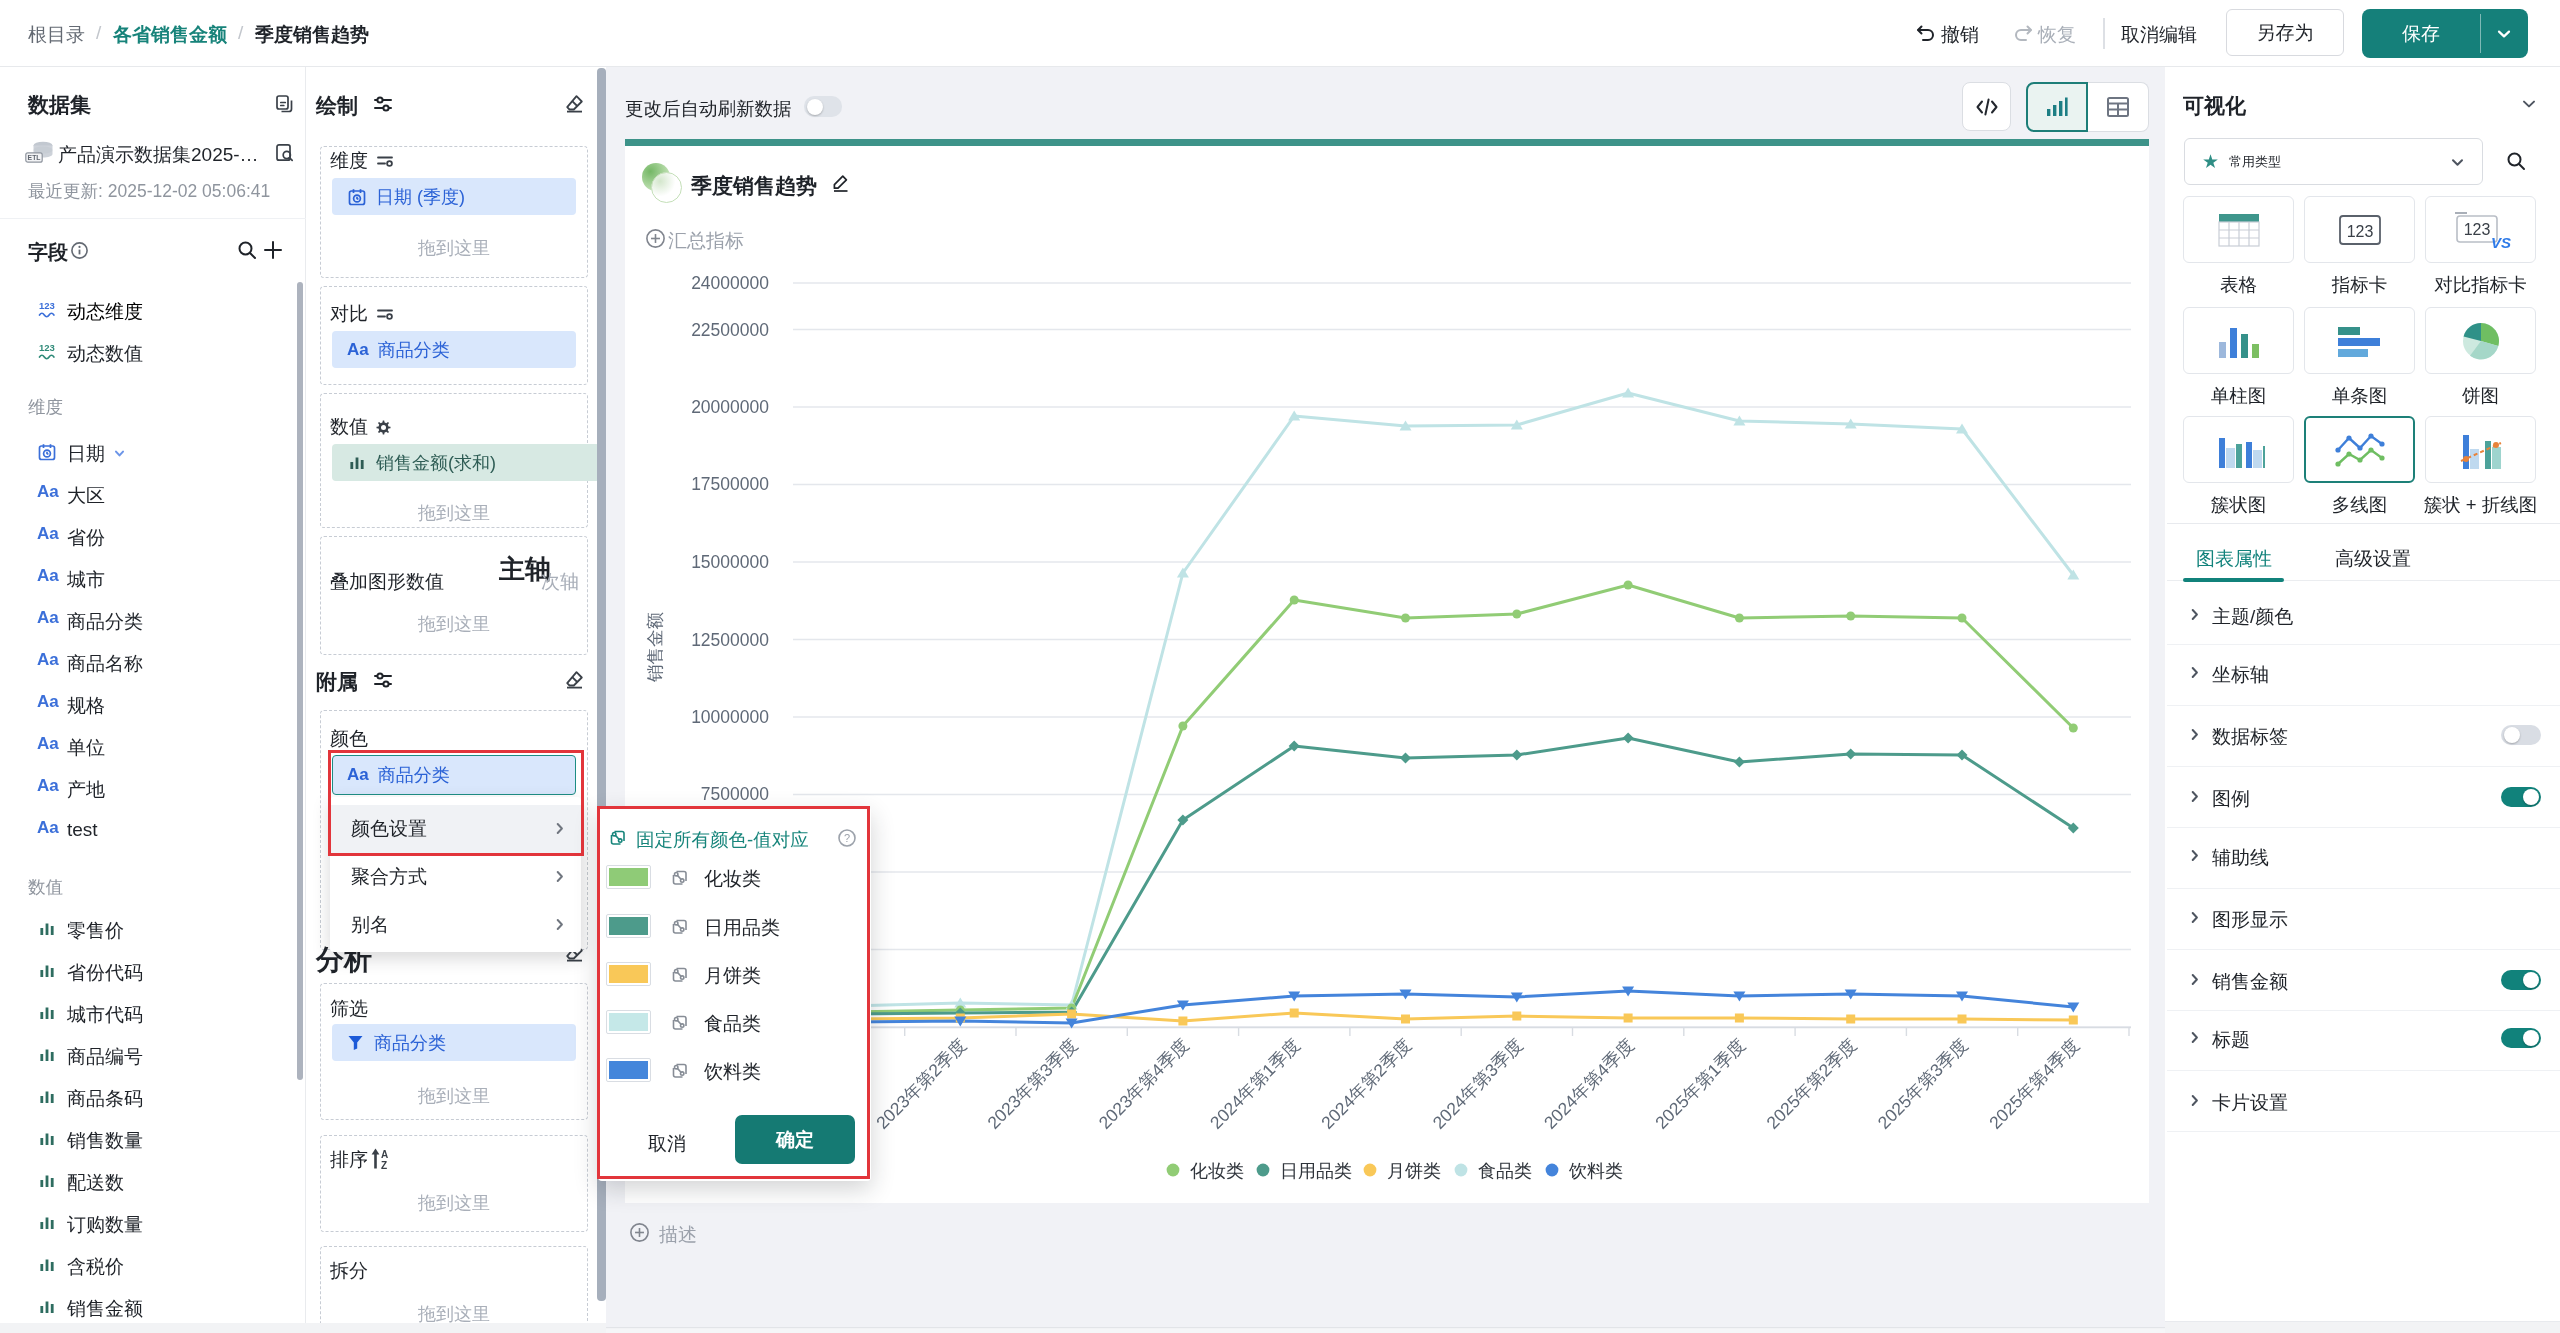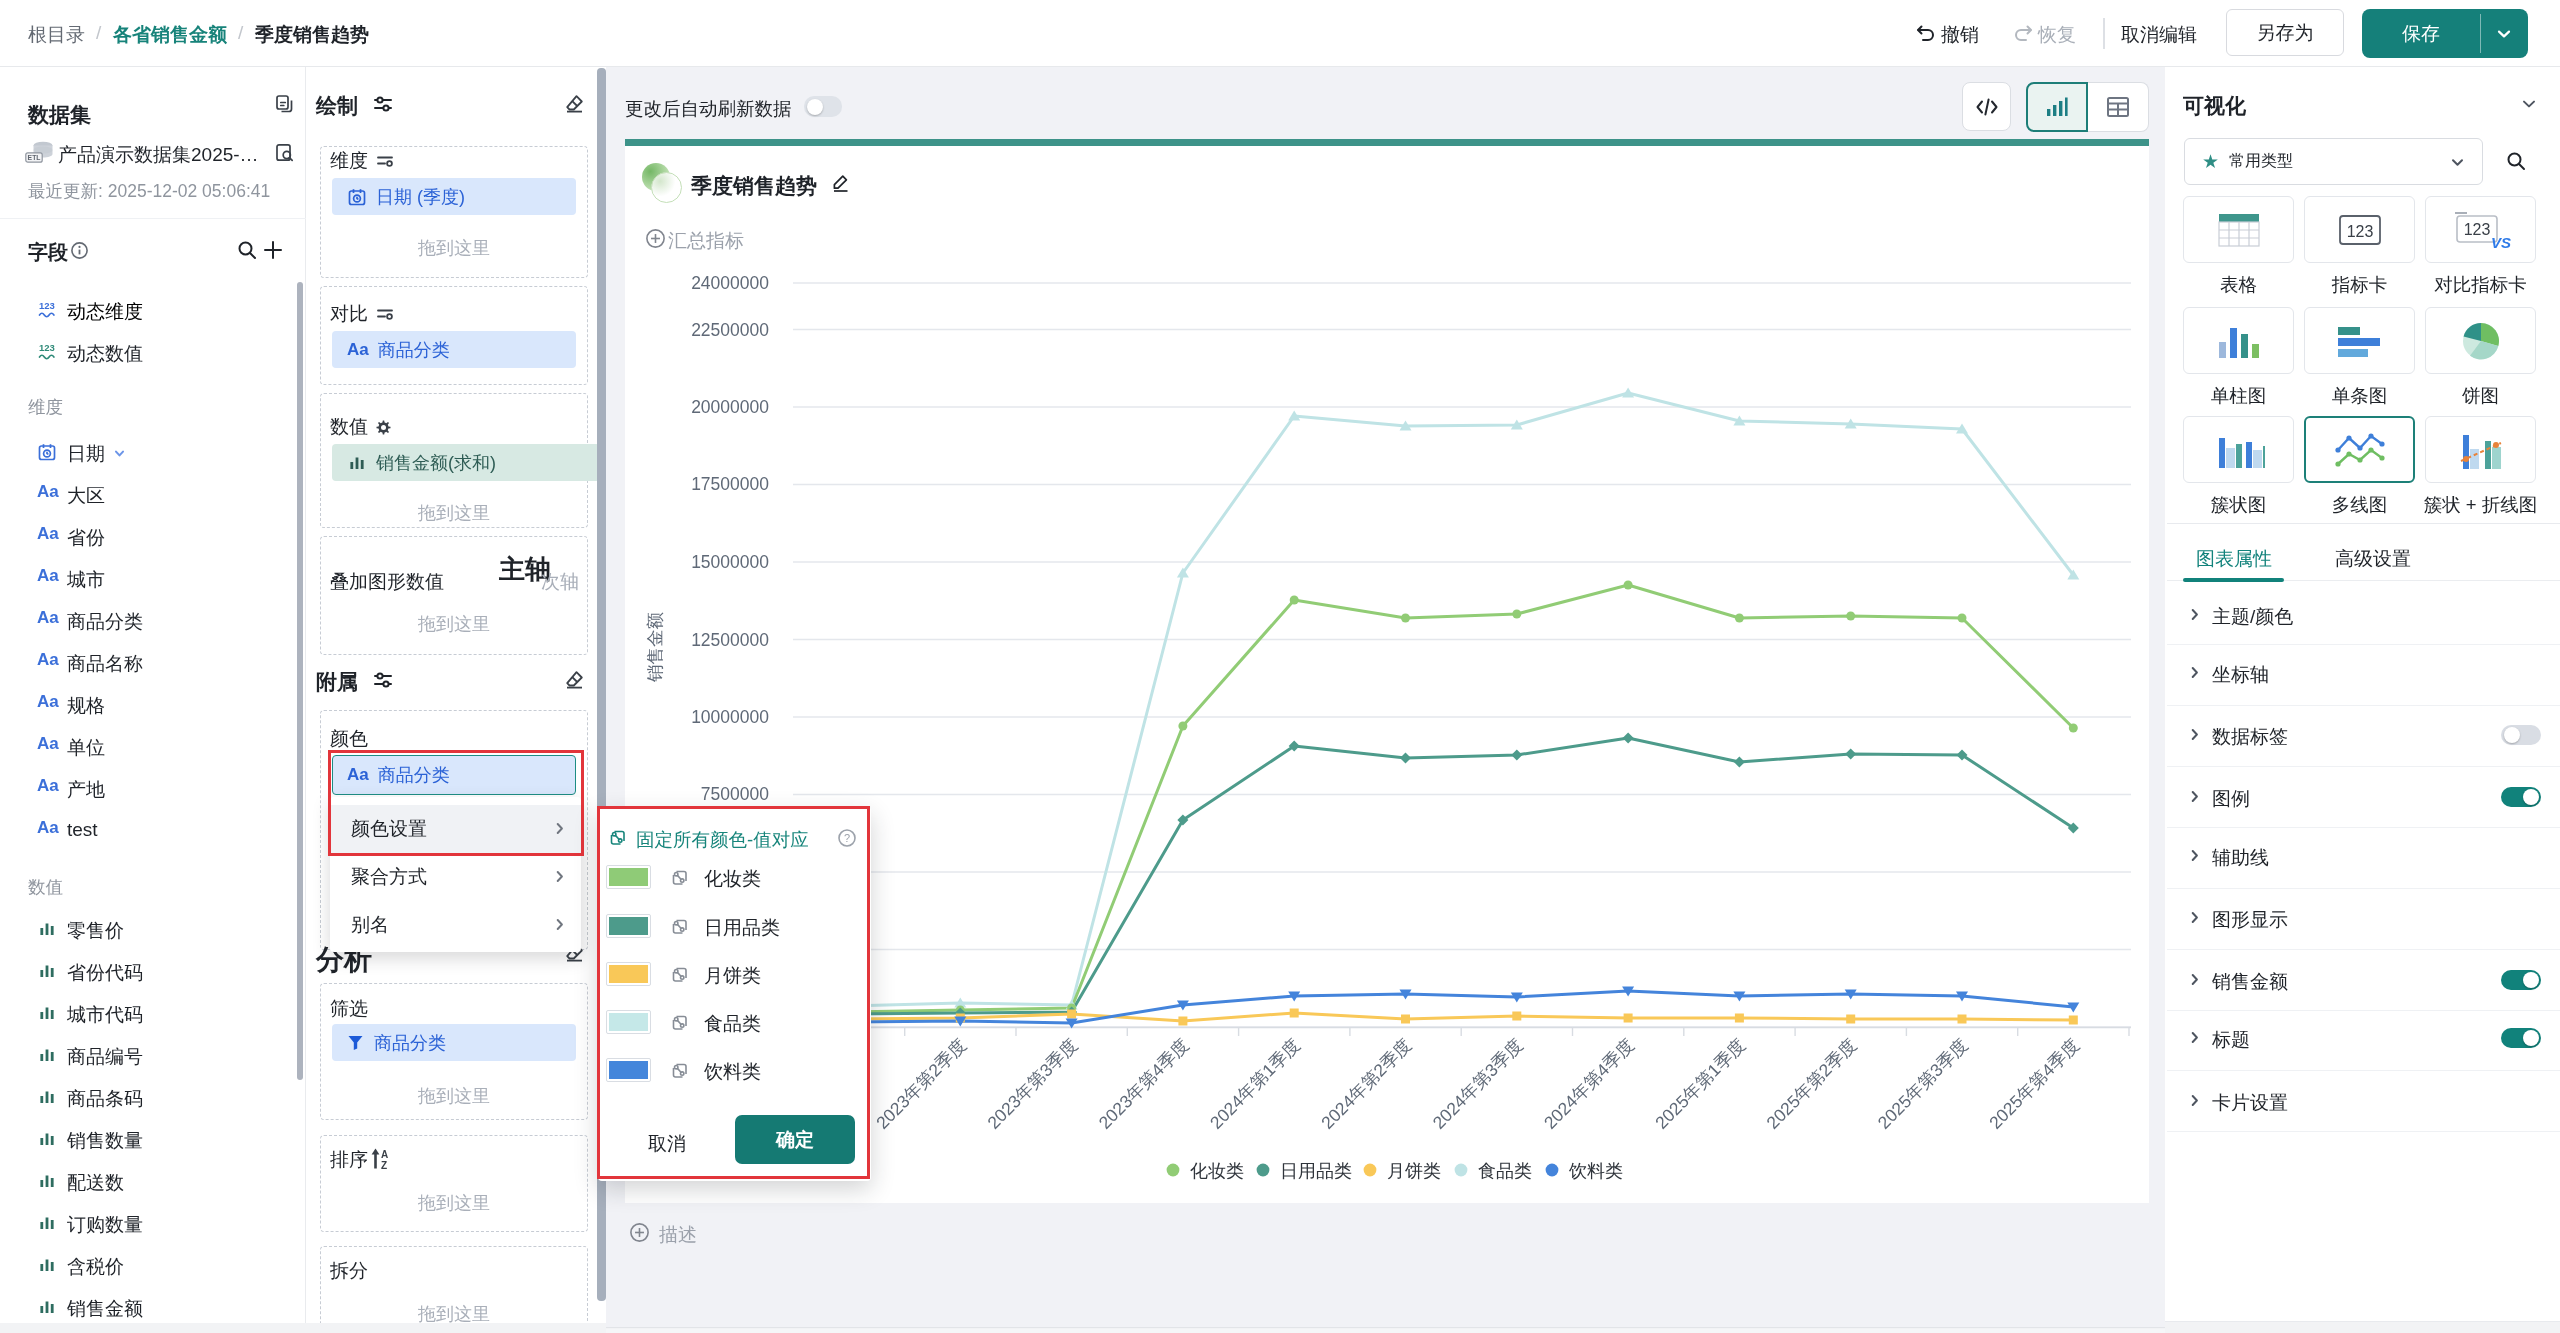--- a/index.html
+++ b/index.html
@@ -31,21 +31,21 @@
 <div class="abs" style="left:2103px;top:18px;width:1.5px;height:31px;background:#DDE0E5"></div>
 <div class="abs" style="left:2121px;top:22px;font-size:19px;color:#1F2329">取消编辑</div>
 <div class="abs" style="left:2226px;top:9px;width:118px;height:47px;border:1px solid #D8DADF;border-radius:6px;display:flex;align-items:center;justify-content:center;font-size:19px">另存为</div>
 <div class="abs" style="left:2362px;top:9px;width:166px;height:49px;background:#15807A;border-radius:8px"></div>
 <div class="abs" style="left:2362px;top:9px;width:118px;height:49px;display:flex;align-items:center;justify-content:center;font-size:19px;color:#fff">保存</div>
 <div class="abs" style="left:2480px;top:14px;width:1px;height:39px;background:rgba(255,255,255,.45)"></div>
 <div class="abs" style="left:2496px;top:26px"><svg width="16" height="16" viewBox="0 0 16 16" style="">
       <path d="M3 5.6 L8.0 10.4 L13 5.6" fill="none" stroke="#fff" stroke-width="2.2" stroke-linecap="round" stroke-linejoin="round"></path>
     </svg></div>
 <div class="abs" style="left:0;top:67px;width:306px;height:1256px;background:#fff;border-right:1px solid #E9EBEE;border-radius:0 0 0 8px"></div>
-<div class="abs b" style="left:28px;top:101px;font-size:21px">数据集</div>
+<div class="abs b" style="left:28px;top:91px;font-size:21px">数据集</div>
 <div class="abs" style="left:274px;top:93px"><svg width="21" height="21" viewBox="0 0 21 21" style="">
       <g fill="none" stroke="#3A4048" stroke-width="1.7">
         <rect x="3" y="3" width="11" height="13" rx="2"></rect>
         <path d="M17.5 7.5 V16 a2.5 2.5 0 0 1 -2.5 2.5 H7.5"></path>
         <path d="M6.8 9.5 h4.5 M6.8 12.5 h3" stroke-linecap="round"></path>
       </g>
     </svg></div>
 <div class="abs" style="left:25px;top:139px"><svg width="30" height="26" viewBox="0 0 30 26" style="">
       <ellipse cx="18" cy="6.4" rx="9.5" ry="3.6" fill="#C2C8D0"></ellipse>
       <path d="M8.5 6.4 V15 c0 2 4.3 3.6 9.5 3.6 s9.5-1.6 9.5-3.6 V6.4" fill="#CDD2D9"></path>
@@ -507,21 +507,21 @@
       <line x1="10.5" y1="6.0280000000000005" x2="10.5" y2="14.972" stroke="#80858E" stroke-width="1.6"></line>
     </svg></div>
 <div class="abs" style="left:659px;top:1222px;font-size:19px;color:#9BA1AB">描述</div>
 <div class="abs" style="left:2165px;top:67px;width:395px;height:1254px;background:#fff"></div>
 <div class="abs b" style="left:2183px;top:92px;font-size:21px">可视化</div>
 <div class="abs" style="left:2521px;top:96px"><svg width="16" height="16" viewBox="0 0 16 16" style="">
       <path d="M3 5.6 L8.0 10.4 L13 5.6" fill="none" stroke="#4E5560" stroke-width="2" stroke-linecap="round" stroke-linejoin="round"></path>
     </svg></div>
 <div class="abs" style="left:2184px;top:138px;width:299px;height:47px;border:1px solid #D9DCE1;border-radius:6px;display:flex;align-items:center">
     <span style="margin-left:17px;margin-right:10px"><span style="color:#2F8E85;font-size:19px;vertical-align:-1px">★</span></span>
-    <span style="font-size:16px">常用类型</span>
+    <span style="font-size:13px">常用类型</span>
   </div>
 <div class="abs" style="left:2450px;top:155px"><svg width="15" height="15" viewBox="0 0 15 15" style="">
       <path d="M3 5.25 L7.5 9.75 L12 5.25" fill="none" stroke="#4E5560" stroke-width="2" stroke-linecap="round" stroke-linejoin="round"></path>
     </svg></div>
 <div class="abs" style="left:2505px;top:150px"><svg width="22" height="22" viewBox="0 0 22 22" style="">
       <circle cx="9.5" cy="9.5" r="6" fill="none" stroke="#1F2329" stroke-width="2"></circle>
       <line x1="14" y1="14" x2="19" y2="19" stroke="#1F2329" stroke-width="2" stroke-linecap="round"></line>
     </svg></div>
 <div class="abs" style="left:2183px;top:196px;width:111px;height:67px;background:#fff;border:1px solid #E3E6EB;border-radius:6px;display:flex;align-items:center;justify-content:center">
     <svg width="44" height="40" viewBox="0 0 44 40" style="">

